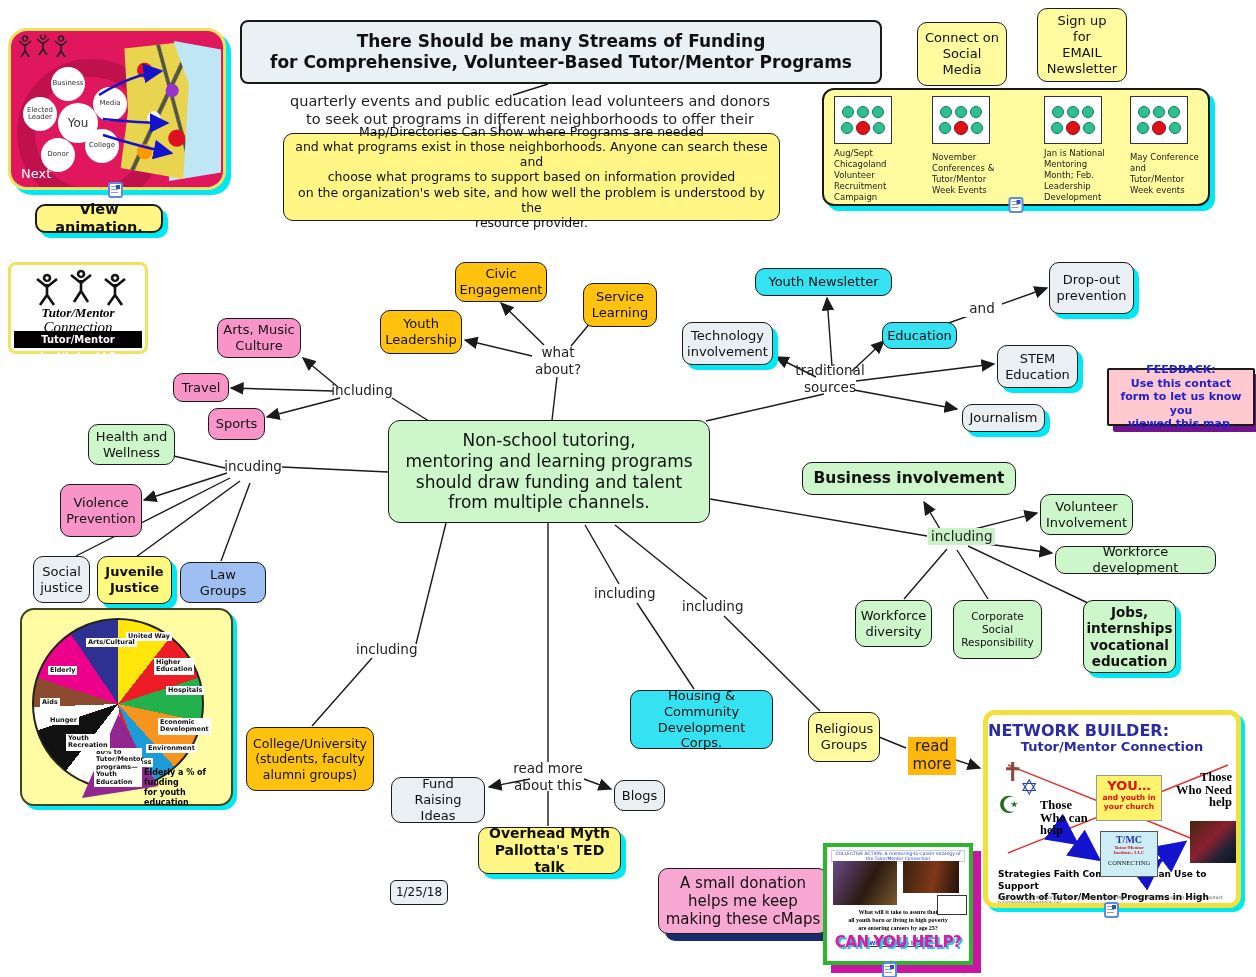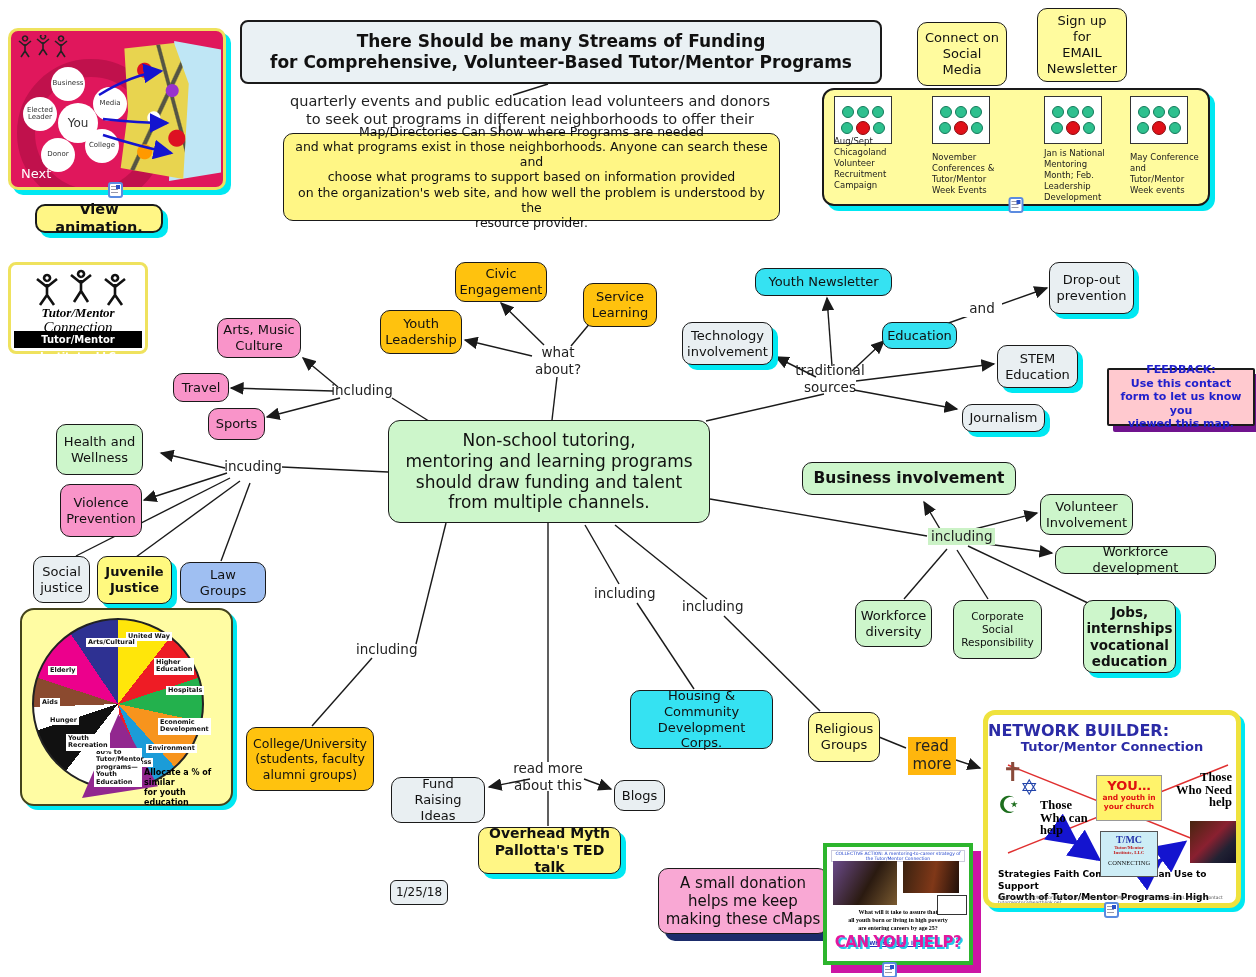--- a/index.html
+++ b/index.html
@@ -23,21 +23,21 @@
   .icons{position:absolute;left:50%;bottom:-9px;transform:translateX(-50%);
          display:flex;gap:2px;z-index:6}
   .icon{display:inline-block;width:15px;height:16px;background:#fff;
         border:2px solid #5B8BE0;border-radius:3px;box-sizing:border-box;}
   .icon.doc{background-image:linear-gradient(#2a50c8,#2a50c8),
       repeating-linear-gradient(#99a 0 1px,transparent 1px 3px);
       background-size:4px 4px,7px 9px;background-position:right 1px top 1px,1px 2px;
       background-repeat:no-repeat;}
   
   #anim{position:absolute;left:8px;top:28px;width:218px;height:162px;z-index:2;
-        background:#E0175C;border:3px solid #EFE25E;border-radius:10px;
+        background:#E0175C;border:3px solid #EFE25E;border-radius:19px;
         box-shadow:5px 5px 0 #00E8F2;box-sizing:border-box;overflow:hidden;}
   #anim .ring{position:absolute;left:6px;top:28px;width:112px;height:112px;border-radius:50%;
         border:18px solid #A60D3F;opacity:.55;}
   .acir{position:absolute;background:#fff;border-radius:50%;display:flex;align-items:center;
         justify-content:center;text-align:center;font-size:7px;color:#333;line-height:1.05;
         white-space:pre-line;z-index:3;}
   #anim .next{position:absolute;left:10px;bottom:6px;color:#fff;font-size:13px;z-index:4;}
   #anim .lake{position:absolute;right:2px;top:10px;width:104px;height:140px;
         background:#BFE6F5;clip-path:polygon(55% 0,100% 6%,100% 94%,50% 100%);}
   #anim .land{position:absolute;right:14px;top:12px;width:92px;height:136px;
@@ -290,21 +290,21 @@
           <span class="dotg"></span>
           <span class="dotg"></span>
           <span class="dotg"></span>
         </div>
       <div class="tl-row">
           <span class="dotg"></span>
           <span class="dotr"></span>
           <span class="dotg"></span>
         </div>
     </div>
-    <div class="tl-cap" style="left:10px;top:46px;width:88px">Aug/Sept
+    <div class="tl-cap" style="left:10px;top:58px;width:88px">Aug/Sept
 Chicagoland
 Volunteer
 Recruitment
 Campaign</div>
     <div class="tl-cap" style="left:108px;top:62px;width:95px">November
 Conferences &amp;
 Tutor/Mentor
 Week Events</div>
     <div class="tl-cap" style="left:220px;top:58px;width:86px">Jan is  National
 Mentoring
@@ -340,21 +340,21 @@
 (students, faculty
 alumni groups)</div>
 
   <div class="node c-pink" style="left:217px;top:318px;width:84px;height:40px">Arts, Music
 Culture</div>
   <div class="node c-pink" style="left:173px;top:373px;width:56px;height:29px">Travel</div>
   <div class="node c-pink" style="left:208px;top:408px;width:57px;height:32px">Sports</div>
   <div class="node c-pink" style="left:60px;top:484px;width:82px;height:53px">Violence
 Prevention</div>
 
-  <div class="node c-green" style="left:56px;top:424px;width:87px;height:51px">Health and
+  <div class="node c-green" style="left:88px;top:424px;width:87px;height:41px">Health and
 Wellness</div>
   <div class="node c-gray" style="left:33px;top:556px;width:57px;height:47px">Social
 justice</div>
   <div class="node c-juv bold sh-cyan" style="left:97px;top:556px;width:75px;height:48px">Juvenile
 Justice</div>
   <div class="node c-blue" style="left:180px;top:562px;width:86px;height:41px">Law Groups</div>
 
   <div class="node c-cyan" style="left:755px;top:268px;width:137px;height:28px">Youth Newsletter</div>
   <div class="node c-gray sh-cyan" style="left:682px;top:322px;width:91px;height:43px">Technology
 involvement</div>
@@ -425,21 +425,21 @@
 Tutor/Mentor
 programs—
 Youth
 Education</div>
     <div class="chip" style="left:44px;top:124px">Youth
 Recreation</div>
     <div class="chip" style="left:26px;top:106px">Hunger</div>
     <div class="chip" style="left:18px;top:88px">Aids</div>
     <div class="chip" style="left:26px;top:56px">Elderly</div>
     <div class="chip" style="left:64px;top:28px">Arts/Cultural</div>
-    <div id="piecap">Allocate a % of similar
+    <div id="piecap">Elderly a % of funding
 for youth education</div>
   </div>
 
 
   <div id="nb">
     <svg width="248" height="186" style="position:absolute;left:0;top:0">
       <g stroke="#E03030" stroke-width="1.5">
         <line x1="20" y1="50" x2="240" y2="138"></line>
         <line x1="240" y1="50" x2="20" y2="138"></line>
       </g>

